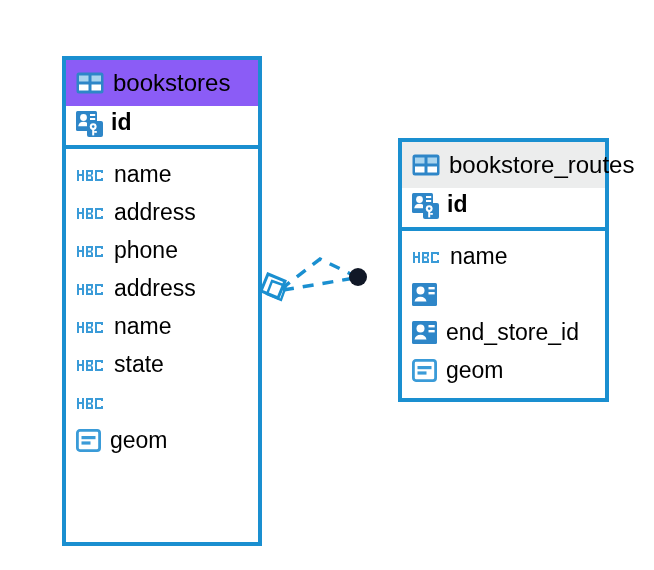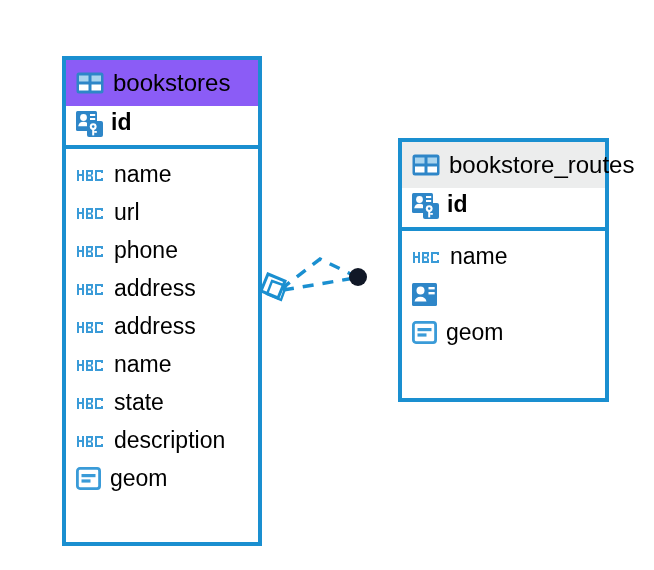--- a/index.html
+++ b/index.html
@@ -156,29 +156,30 @@
         <span class="icon icon-abc">
           <svg viewBox="0 0 29 16" width="29" height="16" fill="#3a9bd8">
             <path d="M1 15 L1 4 L3 4 L3 8 L6 8 L6 4 L8 4 L8 15 L6 15 L6 10 L3 10 L3 15 Z"></path>
             <path d="M10 15 L10 4 L17 4 L17 8 L15.5 9.5 L17 11 L17 15 Z M12 6 L12 8.5 L15 8.5 L15 6 Z M12 10.5 L12 13 L15 13 L15 10.5 Z"></path>
             <path d="M19 4 L27 4 L27 7 L25 7 L25 6 L21 6 L21 13 L25 13 L25 12 L27 12 L27 15 L19 15 Z"></path>
           </svg>
         </span>
         <span class="field-label">name</span>
       </div>
 
-      <div class="field-row">
-        <span class="icon icon-abc">
-          <svg viewBox="0 0 29 16" width="29" height="16" fill="#3a9bd8">
-            <path d="M1 15 L1 4 L3 4 L3 8 L6 8 L6 4 L8 4 L8 15 L6 15 L6 10 L3 10 L3 15 Z"></path>
-            <path d="M10 15 L10 4 L17 4 L17 8 L15.5 9.5 L17 11 L17 15 Z M12 6 L12 8.5 L15 8.5 L15 6 Z M12 10.5 L12 13 L15 13 L15 10.5 Z"></path>
-            <path d="M19 4 L27 4 L27 7 L25 7 L25 6 L21 6 L21 13 L25 13 L25 12 L27 12 L27 15 L19 15 Z"></path>
-          </svg>
-        </span>
-        <span class="field-label">url</span>
+
+      <div class="field-row">
+        <span class="icon icon-abc">
+          <svg viewBox="0 0 29 16" width="29" height="16" fill="#3a9bd8">
+            <path d="M1 15 L1 4 L3 4 L3 8 L6 8 L6 4 L8 4 L8 15 L6 15 L6 10 L3 10 L3 15 Z"></path>
+            <path d="M10 15 L10 4 L17 4 L17 8 L15.5 9.5 L17 11 L17 15 Z M12 6 L12 8.5 L15 8.5 L15 6 Z M12 10.5 L12 13 L15 13 L15 10.5 Z"></path>
+            <path d="M19 4 L27 4 L27 7 L25 7 L25 6 L21 6 L21 13 L25 13 L25 12 L27 12 L27 15 L19 15 Z"></path>
+          </svg>
+        </span>
+        <span class="field-label">address</span>
       </div>
 
       <div class="field-row">
         <span class="icon icon-abc">
           <svg viewBox="0 0 29 16" width="29" height="16" fill="#3a9bd8">
             <path d="M1 15 L1 4 L3 4 L3 8 L6 8 L6 4 L8 4 L8 15 L6 15 L6 10 L3 10 L3 15 Z"></path>
             <path d="M10 15 L10 4 L17 4 L17 8 L15.5 9.5 L17 11 L17 15 Z M12 6 L12 8.5 L15 8.5 L15 6 Z M12 10.5 L12 13 L15 13 L15 10.5 Z"></path>
             <path d="M19 4 L27 4 L27 7 L25 7 L25 6 L21 6 L21 13 L25 13 L25 12 L27 12 L27 15 L19 15 Z"></path>
           </svg>
         </span>
@@ -197,31 +198,20 @@
       </div>
 
       <div class="field-row">
         <span class="icon icon-abc">
           <svg viewBox="0 0 29 16" width="29" height="16" fill="#3a9bd8">
             <path d="M1 15 L1 4 L3 4 L3 8 L6 8 L6 4 L8 4 L8 15 L6 15 L6 10 L3 10 L3 15 Z"></path>
             <path d="M10 15 L10 4 L17 4 L17 8 L15.5 9.5 L17 11 L17 15 Z M12 6 L12 8.5 L15 8.5 L15 6 Z M12 10.5 L12 13 L15 13 L15 10.5 Z"></path>
             <path d="M19 4 L27 4 L27 7 L25 7 L25 6 L21 6 L21 13 L25 13 L25 12 L27 12 L27 15 L19 15 Z"></path>
           </svg>
         </span>
-        <span class="field-label">address</span>
-      </div>
-
-      <div class="field-row">
-        <span class="icon icon-abc">
-          <svg viewBox="0 0 29 16" width="29" height="16" fill="#3a9bd8">
-            <path d="M1 15 L1 4 L3 4 L3 8 L6 8 L6 4 L8 4 L8 15 L6 15 L6 10 L3 10 L3 15 Z"></path>
-            <path d="M10 15 L10 4 L17 4 L17 8 L15.5 9.5 L17 11 L17 15 Z M12 6 L12 8.5 L15 8.5 L15 6 Z M12 10.5 L12 13 L15 13 L15 10.5 Z"></path>
-            <path d="M19 4 L27 4 L27 7 L25 7 L25 6 L21 6 L21 13 L25 13 L25 12 L27 12 L27 15 L19 15 Z"></path>
-          </svg>
-        </span>
         <span class="field-label">name</span>
       </div>
 
       <div class="field-row">
         <span class="icon icon-abc">
           <svg viewBox="0 0 29 16" width="29" height="16" fill="#3a9bd8">
             <path d="M1 15 L1 4 L3 4 L3 8 L6 8 L6 4 L8 4 L8 15 L6 15 L6 10 L3 10 L3 15 Z"></path>
             <path d="M10 15 L10 4 L17 4 L17 8 L15.5 9.5 L17 11 L17 15 Z M12 6 L12 8.5 L15 8.5 L15 6 Z M12 10.5 L12 13 L15 13 L15 10.5 Z"></path>
             <path d="M19 4 L27 4 L27 7 L25 7 L25 6 L21 6 L21 13 L25 13 L25 12 L27 12 L27 15 L19 15 Z"></path>
           </svg>
@@ -231,21 +221,20 @@
 
 
       <div class="field-row">
         <span class="icon icon-abc">
           <svg viewBox="0 0 29 16" width="29" height="16" fill="#3a9bd8">
             <path d="M1 15 L1 4 L3 4 L3 8 L6 8 L6 4 L8 4 L8 15 L6 15 L6 10 L3 10 L3 15 Z"></path>
             <path d="M10 15 L10 4 L17 4 L17 8 L15.5 9.5 L17 11 L17 15 Z M12 6 L12 8.5 L15 8.5 L15 6 Z M12 10.5 L12 13 L15 13 L15 10.5 Z"></path>
             <path d="M19 4 L27 4 L27 7 L25 7 L25 6 L21 6 L21 13 L25 13 L25 12 L27 12 L27 15 L19 15 Z"></path>
           </svg>
         </span>
-        <span class="field-label">description</span>
       </div>
 
       <div class="field-row">
         <span class="icon icon-geom">
           <svg viewBox="0 0 25 23" width="25" height="23">
             <rect x="1.4" y="1.4" width="22.2" height="20.2" rx="2.5" fill="#ffffff" stroke="#3a9bd8" stroke-width="2.8"></rect>
             <rect x="5.5" y="7" width="14" height="3.2" fill="#3a9bd8"></rect>
             <rect x="5.5" y="12.4" width="9" height="3.2" fill="#3a9bd8"></rect>
           </svg>
         </span>
@@ -308,20 +297,32 @@
           <svg viewBox="0 0 25 23" width="25" height="23">
             <rect x="0" y="0" width="25" height="23" rx="1.5" fill="#2e86c8"></rect>
             <circle cx="8.5" cy="7.5" r="4" fill="#ffffff"></circle>
             <path d="M 2.5 18.5 a 6.2 6.2 0 0 1 12 0 z" fill="#ffffff"></path>
             <rect x="16.5" y="4" width="6.2" height="2.4" fill="#ffffff"></rect>
             <rect x="16.5" y="9" width="6.2" height="2.4" fill="#ffffff"></rect>
           </svg>
         </span>
       </div>
 
+      <div class="field-row">
+        <span class="icon icon-fk">
+          <svg viewBox="0 0 25 23" width="25" height="23">
+            <rect x="0" y="0" width="25" height="23" rx="1.5" fill="#2e86c8"></rect>
+            <circle cx="8.5" cy="7.5" r="4" fill="#ffffff"></circle>
+            <path d="M 2.5 18.5 a 6.2 6.2 0 0 1 12 0 z" fill="#ffffff"></path>
+            <rect x="16.5" y="4" width="6.2" height="2.4" fill="#ffffff"></rect>
+            <rect x="16.5" y="9" width="6.2" height="2.4" fill="#ffffff"></rect>
+          </svg>
+        </span>
+        <span class="field-label">end_store_id</span>
+      </div>
 
       <div class="field-row">
         <span class="icon icon-geom">
           <svg viewBox="0 0 25 23" width="25" height="23">
             <rect x="1.4" y="1.4" width="22.2" height="20.2" rx="2.5" fill="#ffffff" stroke="#3a9bd8" stroke-width="2.8"></rect>
             <rect x="5.5" y="7" width="14" height="3.2" fill="#3a9bd8"></rect>
             <rect x="5.5" y="12.4" width="9" height="3.2" fill="#3a9bd8"></rect>
           </svg>
         </span>
         <span class="field-label">geom</span>

